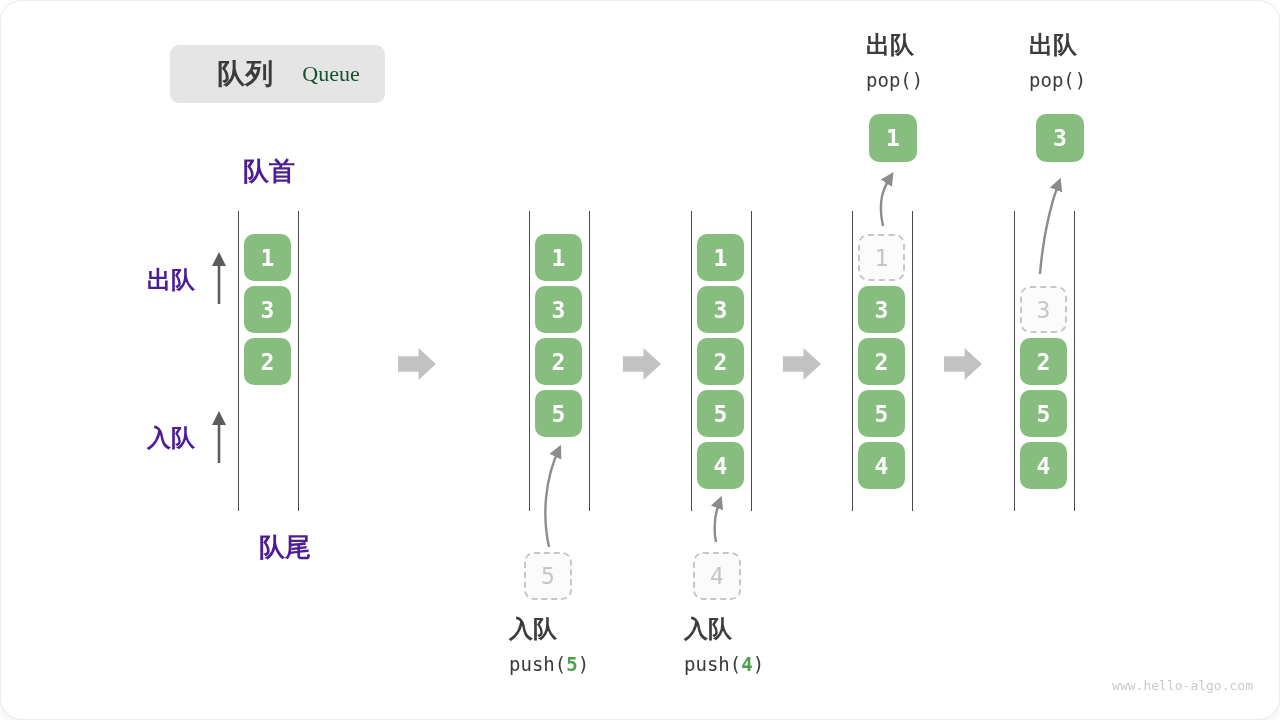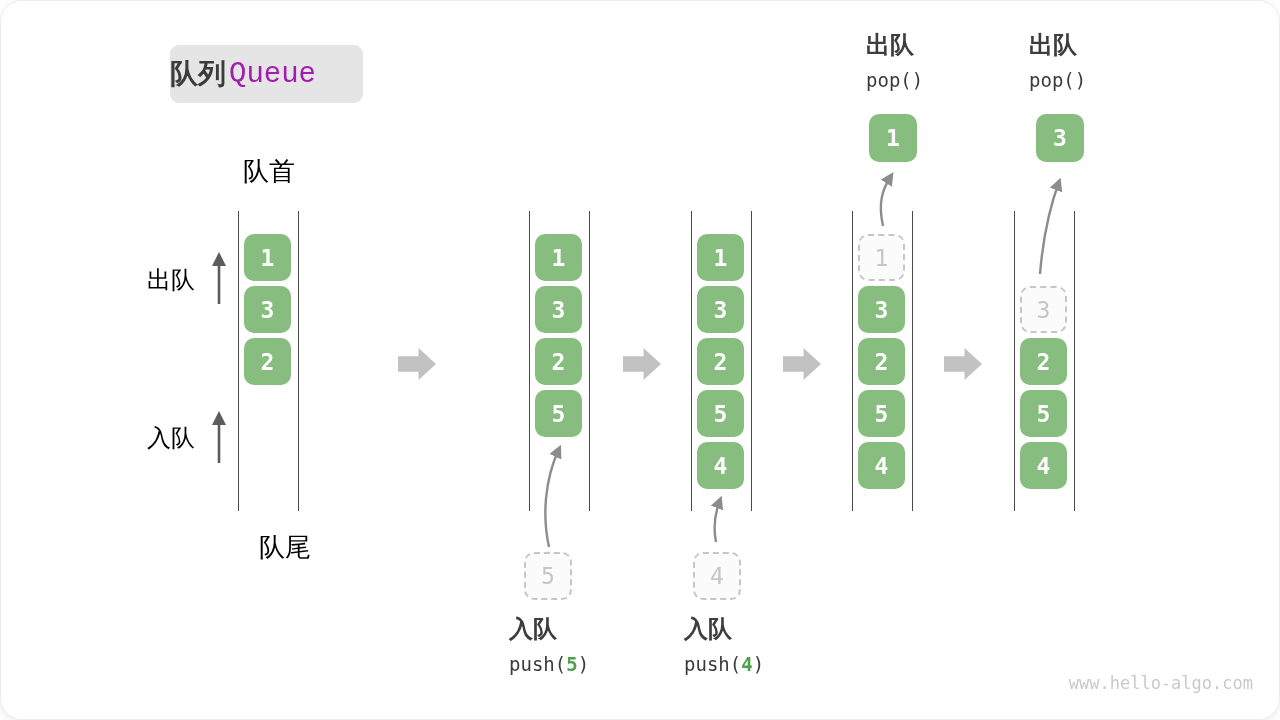--- a/index.html
+++ b/index.html
@@ -8,27 +8,27 @@
     background:#fff;border:1px solid #ececec;border-radius:22px;
     box-shadow:0 2px 10px rgba(0,0,0,.08);
     overflow:hidden;
     font-family:"Liberation Sans","DejaVu Sans",sans-serif;
     color:#3b3b3b;
   }
   
   .title-badge{
     position:absolute;left:169px;top:44px;width:193px;height:58px;
     background:#e5e5e5;border-radius:9px;
-    display:flex;align-items:center;justify-content:flex-start;gap:3px;
+    display:flex;align-items:center;justify-content:center;gap:29px;padding-left:22px;
   }
   .title-zh{font-size:28px;font-weight:700;color:#3b3b3b;}
-  .title-en{font-family:Liberation Mono, monospace;font-size:29px;color:#a21caf;}
+  .title-en{font-family:Liberation Serif, serif;font-size:22px;color:#14532d;}
 
   
-  .lbl{position:absolute;font-weight:400;color:#000000;white-space:nowrap;}
+  .lbl{position:absolute;font-weight:700;color:#4c1d95;white-space:nowrap;}
   .lbl.front{left:237px;top:153px;width:62px;text-align:center;font-size:26px;}
   .lbl.rear {left:253px;top:529px;width:62px;text-align:center;font-size:26px;}
   .lbl.side {font-size:24px;}
   .lbl.dequeue{left:146px;top:263px;}
   .lbl.enqueue{left:146px;top:421px;}
 
   
   .q{
     position:absolute;top:210px;height:300px;width:61px;box-sizing:border-box;
     border-left:1.5px solid #4a4a4a;border-right:1.5px solid #4a4a4a;
@@ -69,21 +69,21 @@
   .pushg5{left:508px;top:612px;}
   .pushg4{left:683px;top:612px;}
   .popg1{left:865px;top:28px;}
   .popg3{left:1028px;top:28px;}
 
   .overlay{position:absolute;left:0;top:0;pointer-events:none;}
 
   .watermark{
     position:absolute;right:26px;bottom:26px;
     font-family:"DejaVu Sans Mono","Liberation Mono",monospace;
-    font-size:17px;color:#c9c9c9;
+    font-size:13px;color:#c9c9c9;
   }
 </style>
 </head>
 <body>
 
 <div class="card">
 
   <div class="title-badge">
     <span class="title-zh">队列</span>
     <span class="title-en">Queue</span>

